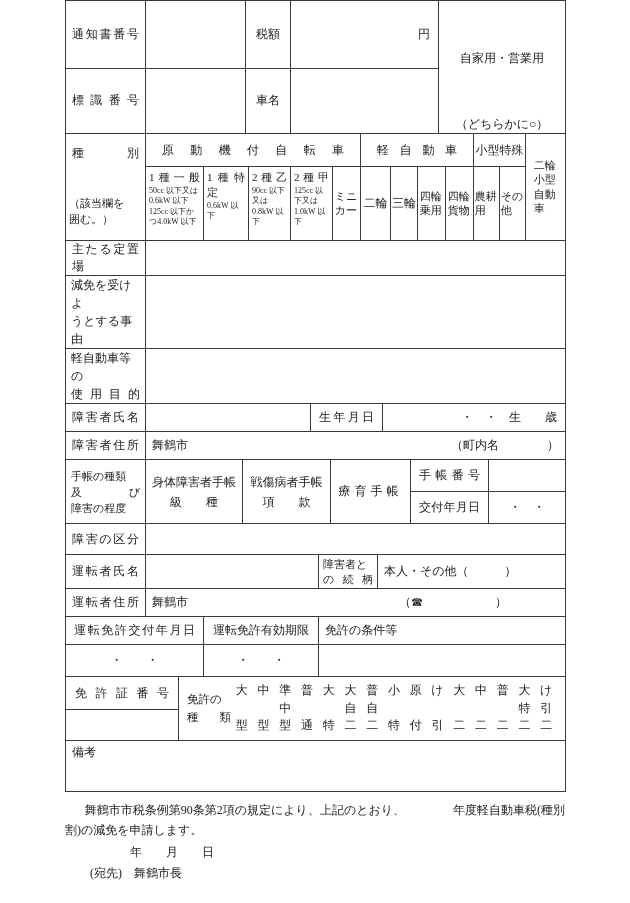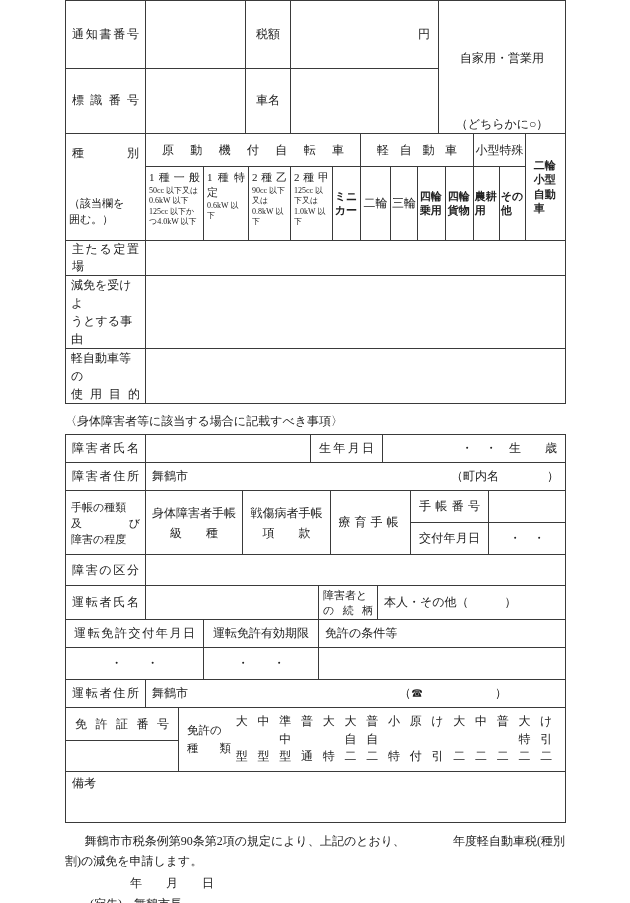--- a/index.html
+++ b/index.html
@@ -24,21 +24,21 @@
 
   
   .kind-inner { display:flex; flex-direction:column; height:100px; }
   .kind-word { margin:8px 6px 0; text-align:justify; text-align-last:justify; }
   .kind-note { margin:auto 0 10px; padding:0 3px; font-size:11px; line-height:16px; }
   .grp { text-align:justify; text-align-last:justify; padding:0 16px; }
   .grp-tight { text-align:center; }
   td.mcell { vertical-align:top; }
   .m-title { font-size:11px; text-align:justify; text-align-last:justify; padding:3px 3px 0; }
   .m-desc { font-size:8px; line-height:1.3; padding:1px 2px 0 3px; text-align:left; }
-  .vwrap { display:inline-block; width:2.15em; word-break:break-all; line-height:1.3; text-align:left;font-weight:bold; }
+  .vwrap { display:inline-block; width:2.15em; word-break:break-all; line-height:1.3; text-align:left; }
   .v11 { font-size:11px; }
 
   .two-line { line-height:18px; padding:0 5px;margin-top:48px; }
   .lab2 { text-align:left; }
   .lab2 .j { text-align:justify; text-align-last:justify; }
 
   .sec-title { font-size:12px; margin:9px 0 5px; }
 
   .flexrow { display:flex; justify-content:space-between; align-items:center; padding:0 6px; }
   .book-lines { line-height:20px; text-align:center; }
@@ -192,21 +192,20 @@
     <tr style="height:41px">
       <td class="lab2 two-line">
         <div>軽自動車等の</div>
         <div class="j">使用目的</div>
       </td>
       <td></td>
     </tr>
   </tbody>
     </table>
 
-  <div class="sec-title">〈身体障害者等に該当する場合に記載すべき事項〉</div>
 
   <table class="ft">
     <colgroup>
         <col style="width:80px">
         <col style="width:165px">
         <col style="width:72px">
         <col style="width:183px">
       </colgroup>
     <tbody>
         <tr style="height:28px">
@@ -293,40 +292,20 @@
       </colgroup>
     <tbody>
         <tr style="height:34px">
       <td class="jl">運転者氏名</td>
       <td></td>
       <td class="lab2 small" style="padding:0 4px; line-height:15px;">
         <div>障害者と</div>
         <div class="j">の続柄</div>
       </td>
       <td class="lft">本人・その他（　　　）</td>
-    </tr>
-  </tbody>
-    </table>
-
-  <table class="ft">
-    <colgroup>
-        <col style="width:138px">
-        <col style="width:115px">
-        <col style="width:247px">
-      </colgroup>
-    <tbody>
-        <tr style="height:28px">
-      <td class="cjl">運転免許交付年月日</td>
-      <td class="ctr">運転免許有効期限</td>
-      <td class="lft">免許の条件等</td>
-    </tr>
-    <tr style="height:32px">
-      <td class="ctr">・　　・</td>
-      <td class="ctr">・　　・</td>
-      <td></td>
     </tr>
   </tbody>
     </table>
 
   <table class="ft">
     <colgroup>
         <col style="width:80px">
         <col style="width:420px">
       </colgroup>
     <tbody>
@@ -339,20 +318,40 @@
             <span>（</span><span>☎</span><span>　　　　　　）</span>
           </span>
         </div>
       </td>
     </tr>
   </tbody>
     </table>
 
   <table class="ft">
     <colgroup>
+        <col style="width:138px">
+        <col style="width:115px">
+        <col style="width:247px">
+      </colgroup>
+    <tbody>
+        <tr style="height:28px">
+      <td class="cjl">運転免許交付年月日</td>
+      <td class="ctr">運転免許有効期限</td>
+      <td class="lft">免許の条件等</td>
+    </tr>
+    <tr style="height:32px">
+      <td class="ctr">・　　・</td>
+      <td class="ctr">・　　・</td>
+      <td></td>
+    </tr>
+  </tbody>
+    </table>
+
+  <table class="ft">
+    <colgroup>
         <col style="width:113px">
         <col style="width:387px">
       </colgroup>
     <tbody>
         <tr style="height:63px">
       <td class="lic-left">
         <div class="lic-no-label">免許証番号</div>
         <div class="lic-no-field"></div>
       </td>
       <td class="lic-right">

